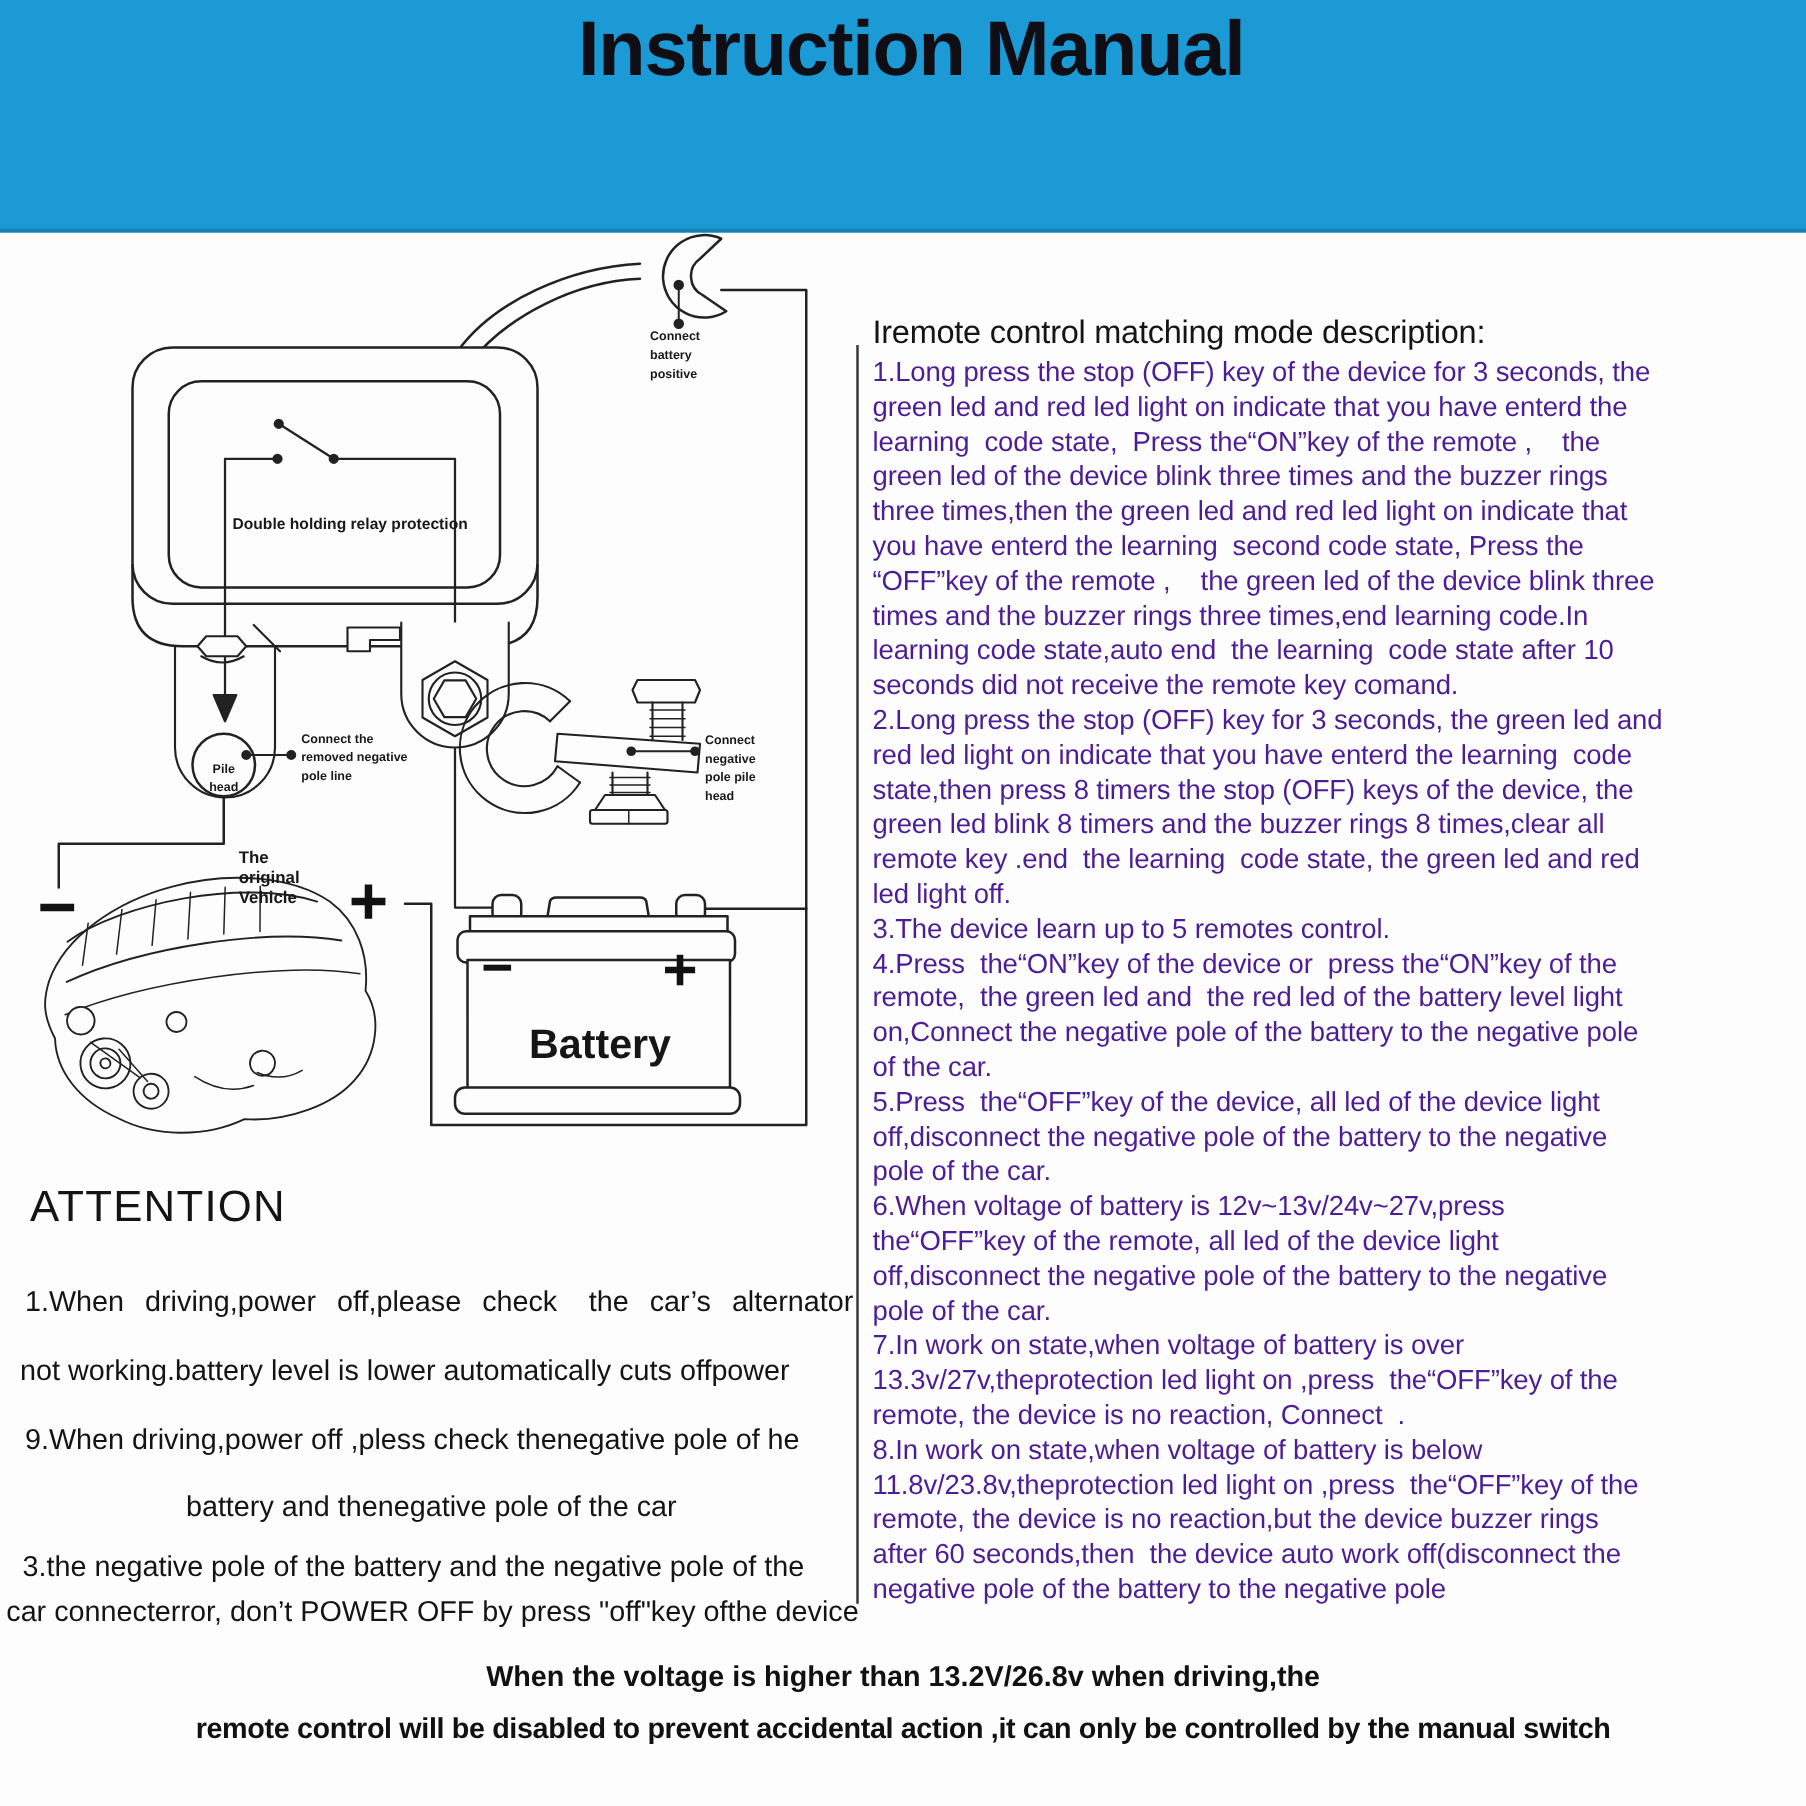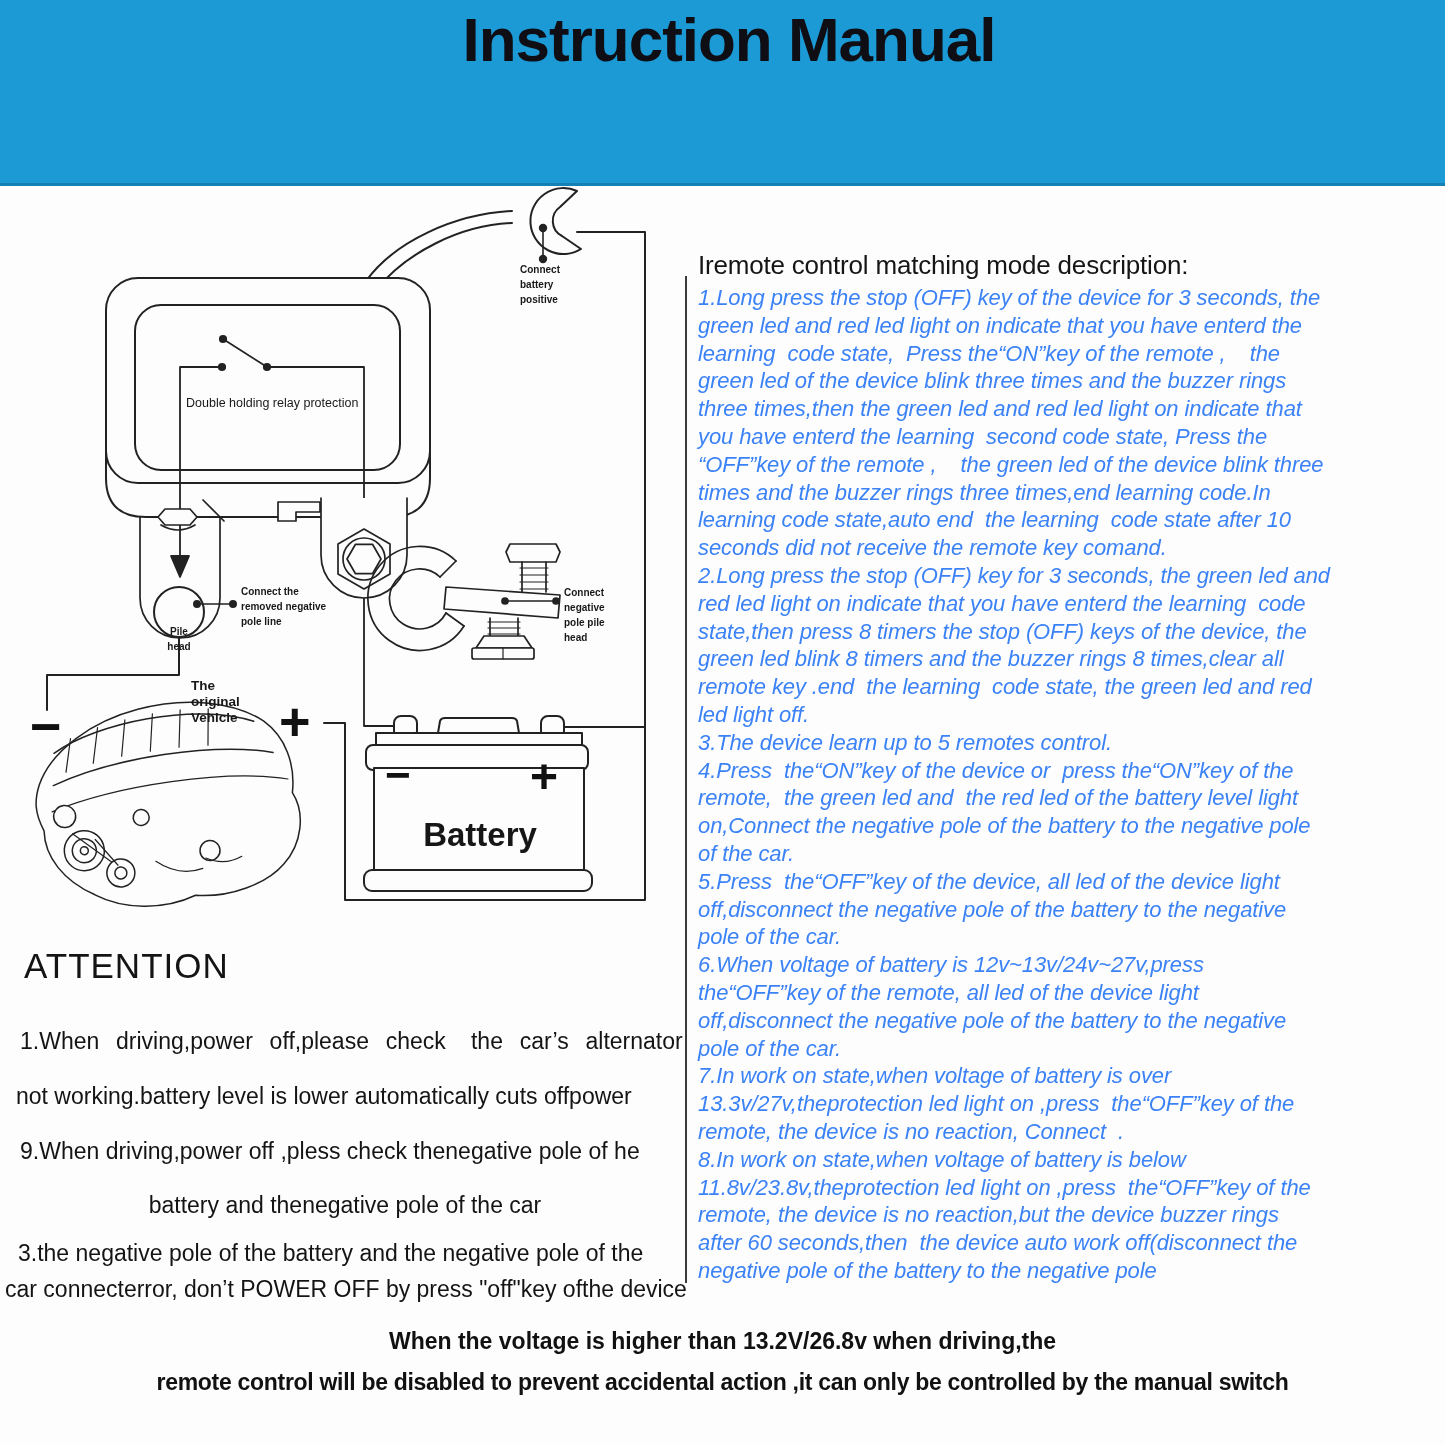--- a/index.html
+++ b/index.html
@@ -15,21 +15,21 @@
   .sym{position:absolute;font-weight:900;color:#111;line-height:1;}
   .battery-word{position:absolute;left:400px;top:816px;width:160px;text-align:center;
                 font-size:33px;font-weight:700;color:#161616;}
   
   .attn-title{position:absolute;left:24px;top:946px;font-size:35px;font-weight:500;letter-spacing:1px;color:#141414;}
   .attn-line{position:absolute;font-size:23px;color:#141414;white-space:pre-wrap;}
   
   .divider{position:absolute;left:685px;top:276px;height:1007px;width:0;border-left:2px solid #3a3a3a;}
   .remote{position:absolute;left:698px;top:250px;width:748px;}
   .remote h2{margin:0 0 3px 0;font-size:26px;font-weight:400;color:#151515;letter-spacing:-0.2px;}
-  .remote .item{font-size:22px;line-height:27.8px;white-space:pre-wrap;color:#3b82f6;letter-spacing:-0.1px;font-style:italic;}
+  .remote .item{font-size:22px;line-height:27.8px;white-space:pre-wrap;color:#4c1d95;letter-spacing:-0.1px;}
   
   .footer-line{position:absolute;left:0;width:1445px;text-align:center;font-size:23px;font-weight:700;color:#111;}
   .f1{top:1328px;}
   .f2{top:1369px;letter-spacing:-0.3px;}
   svg{position:absolute;left:0;top:185px;}
   svg *{vector-effect:non-scaling-stroke;}
 </style>
 </head>
 <body>
 
@@ -135,22 +135,22 @@
       <rect x="376" y="733" width="206" height="14" fill="#fdfdfd"></rect>
       <rect x="366" y="745" width="222" height="25" rx="7" fill="#fdfdfd"></rect>
       <rect x="374" y="768" width="210" height="104" fill="#fdfdfd"></rect>
       <rect x="364" y="870" width="228" height="21" rx="8" fill="#fdfdfd"></rect>
     </g>
   </svg>
 
   <div class="dlabel" style="left:520px;top:262px;">Connect
 battery
 positive</div>
-  <div class="dlabel" style="left:186px;top:396px;font-weight:400;font-size:12.5px;">Double holding relay protection</div>
-  <div class="dlabel" style="left:153px;top:624px;width:52px;text-align:center;">Pile
+  <div class="dlabel" style="left:186px;top:412px;font-weight:700;font-size:12.5px;">Double holding relay protection</div>
+  <div class="dlabel" style="left:153px;top:608px;width:52px;text-align:center;">Pile
 head</div>
   <div class="dlabel" style="left:241px;top:584px;">Connect the
 removed negative
 pole line</div>
   <div class="dlabel" style="left:564px;top:585px;">Connect
 negative
 pole pile
 head</div>
   <div class="dlabel" style="left:191px;top:678px;font-size:13.5px;line-height:16px;">The
 original

